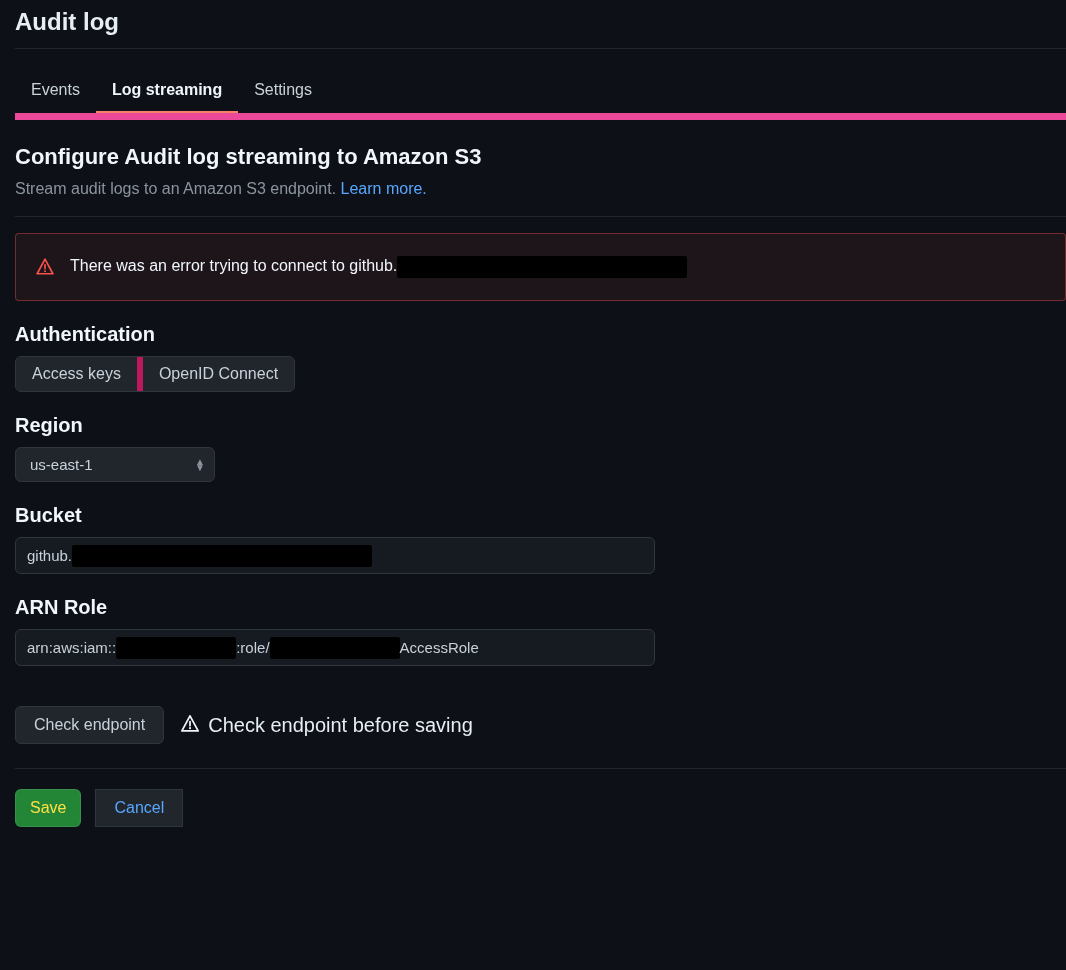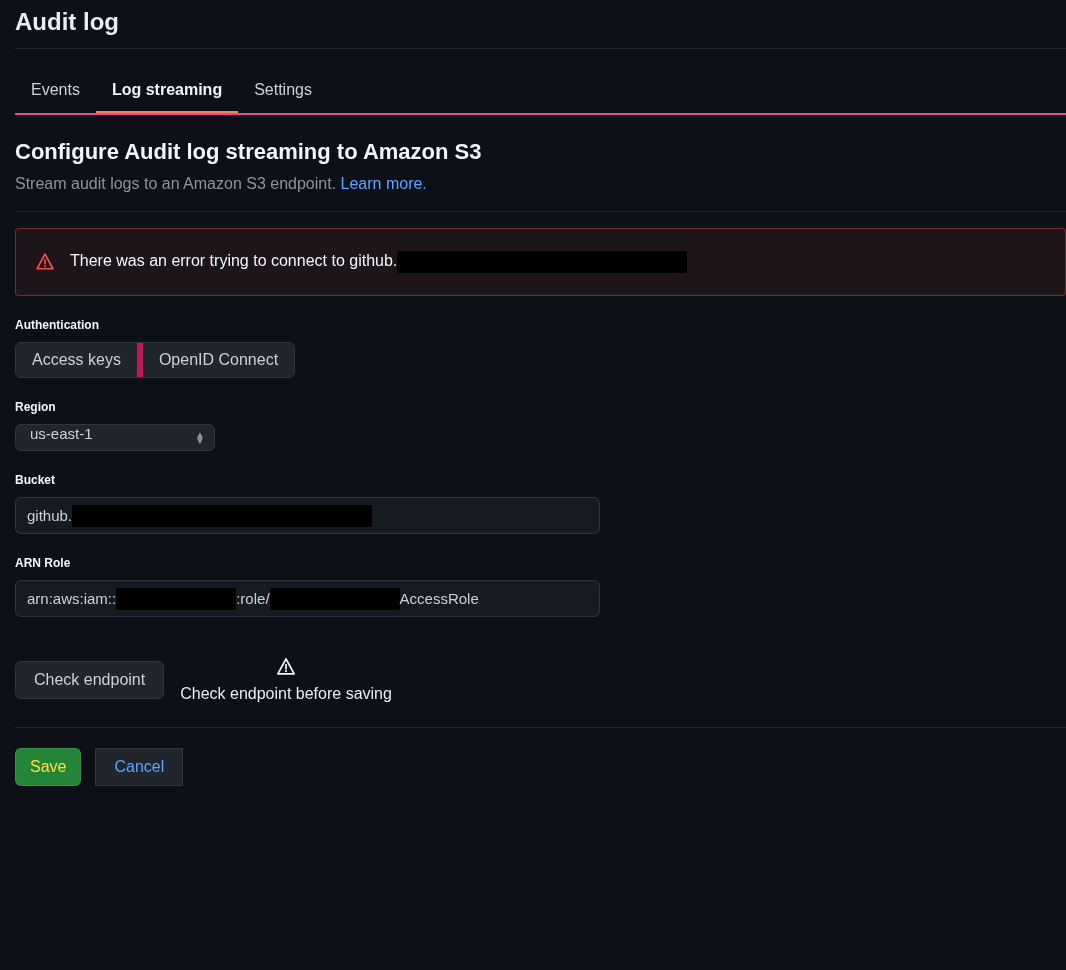--- a/index.html
+++ b/index.html
@@ -22,21 +22,21 @@
       font-size: 24px;
       font-weight: 700;
       color: #e6edf3;
       padding-bottom: 12px;
       border-bottom: 1px solid #21262d;
       margin-bottom: 0;
       padding-right: 15px;
     }
     .tabs {
       display: flex;
-      border-bottom: 2px solid #ec4899;
+      border-bottom: 7px solid #ec4899;
       margin-top: 20px;
       gap: 0;
     }
     .tab {
       padding: 12px 16px;
       font-size: 16px;
       color: #c9d1d9;
       cursor: pointer;
       border-bottom: 2px solid transparent;
       text-align: center;
@@ -86,21 +86,21 @@
       display: inline-block;
       background: #000;
       height: 22px;
       vertical-align: middle;
       border-radius: 2px;
     }
     .field-group {
       margin-top: 22px;
     }
     .field-label {
-      font-size: 12px;
+      font-size: 20px;
       font-weight: 600;
       color: #f0f6fc;
       margin-bottom: 10px;
       display: block;
     }
     .segmented {
       display: inline-flex;
       border: 1px solid #30363d;
       border-radius: 6px;
       overflow: hidden;
@@ -120,38 +120,38 @@
     .select-wrap {
       position: relative;
       display: inline-block;
     }
     select.form-select {
       appearance: none;
       background-color: #21262d;
       color: #c9d1d9;
       border: 1px solid #30363d;
       border-radius: 6px;
-      padding: 0 34px 8px 14px;
+      padding: 8px 34px 8px 14px;
       font-size: 15px;
       cursor: pointer;
       min-width: 200px;
     }
     .select-wrap .chev {
       position: absolute;
       right: 10px;
       top: 50%;
       transform: translateY(-50%);
       pointer-events: none;
       color: #8b949e;
       font-size: 10px;
       line-height: 6px;
     }
     .input-wrap {
       position: relative;
-      width: 585px;
+      width: 640px;
     }
     input.form-input {
       width: 100%;
       background-color: #161b22;
       color: #c9d1d9;
       border: 1px solid #30363d;
       border-radius: 6px;
       padding: 9px 12px;
       font-size: 15px;
     }
@@ -177,25 +177,24 @@
       background-color: #21262d;
       color: #c9d1d9;
       border: 1px solid #30363d;
       border-radius: 6px;
       padding: 9px 18px;
       font-size: 16px;
       cursor: pointer;
     }
     .hint-row {
       display: flex;
-      align-items: center;
+      align-items: flex-start;
       gap: 8px;
-      font-size: 16px;
+      font-size: 20px;
       color: #e6edf3;
-      flex-direction: column;
     }
     .hint-row svg {
       width: 20px;
       height: 20px;
     }
     .footer-row {
       display: flex;
       align-items: center;
       gap: 14px;
       margin-top: 20px;

